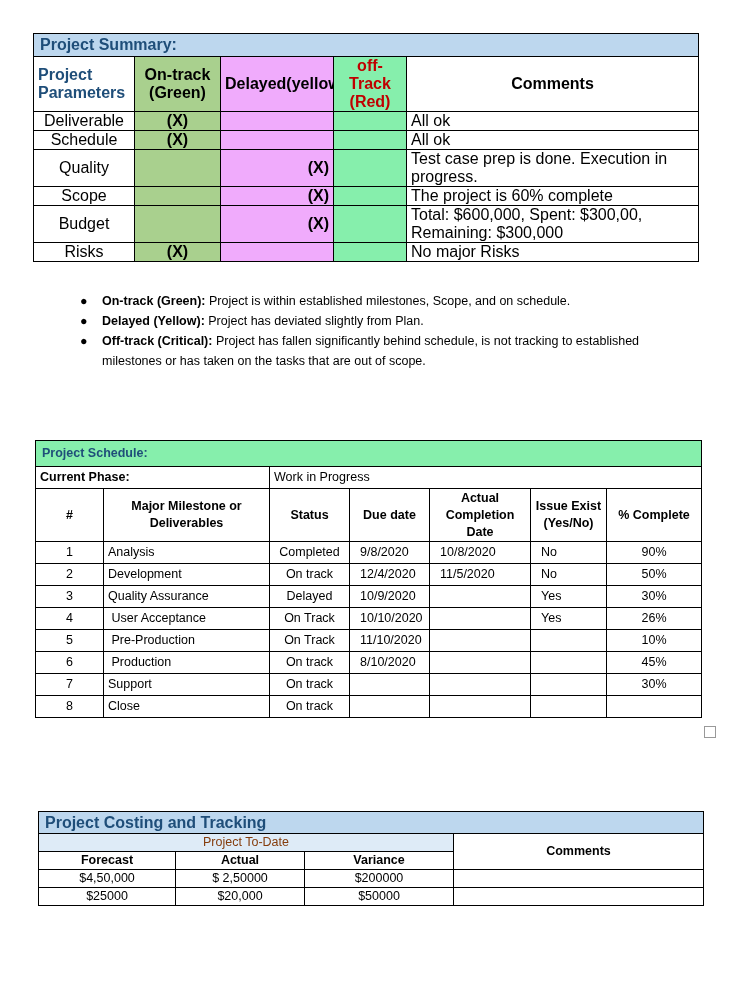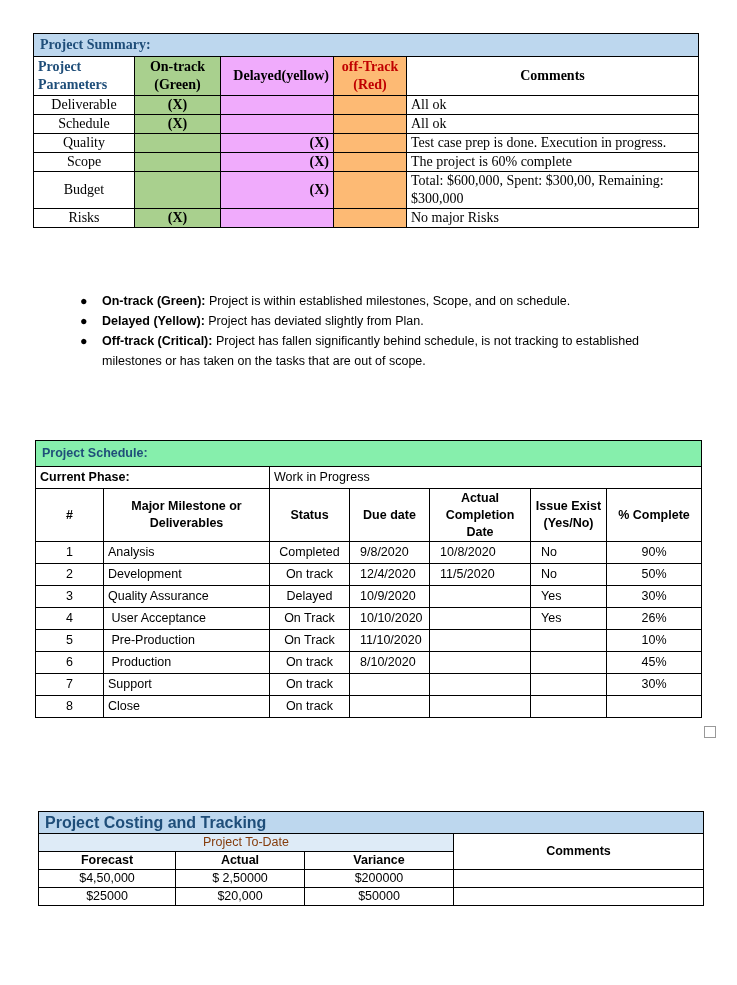--- a/index.html
+++ b/index.html
@@ -7,28 +7,28 @@
          font-family:"Liberation Sans", sans-serif; color:#000; font-size:12px; }
   table { border-collapse:collapse; position:absolute; table-layout:fixed; }
   td, th { border:1px solid #000; padding:0 4px; font-weight:normal; overflow:hidden; }
   .hdr { background:#bdd7ee; color:#1f4e79; font-weight:bold; font-size:15px; text-align:left; padding:2px 6px; }
   .hdr-light { background:#86efac; color:#1f4e79; font-weight:bold; font-size:15px; text-align:left; padding:2px 6px; }
   .b { font-weight:bold; }
   .c { text-align:center; }
   .l { text-align:left; }
   .green { background:#a9d08e; }
   .yellow { background:#f0abfc;text-align:right; }
-  .red { background:#fdba74;margin-top:24px; }
+  .red { background:#86efac;margin-top:24px; }
   .navy { color:#1f4e79; font-weight:bold; }
   .redtxt { color:#c00000; font-weight:bold; }
   .brown { color:#843c0c; font-weight:normal; }
 
   
   #summary { left:33px; top:33px; width:666px; }
-  #summary td { height:18px; font-size:14px; line-height:18px;font-family:Liberation Serif, serif; }
+  #summary td { height:18px; font-size:16px; line-height:18px; }
   #summary .hrow td { height:38px; }
   #summary .tall td { height:36px; }
 
   
   #legend { position:absolute; left:80px; top:291px; width:610px; margin:0; padding:0; list-style:none; font-size:12.5px; line-height:20px; }
   #legend li { position:relative; padding-left:22px; }
   #legend .bullet { position:absolute; left:0; top:0; }
 
   
   #schedule { left:35px; top:440px; width:667px; }

